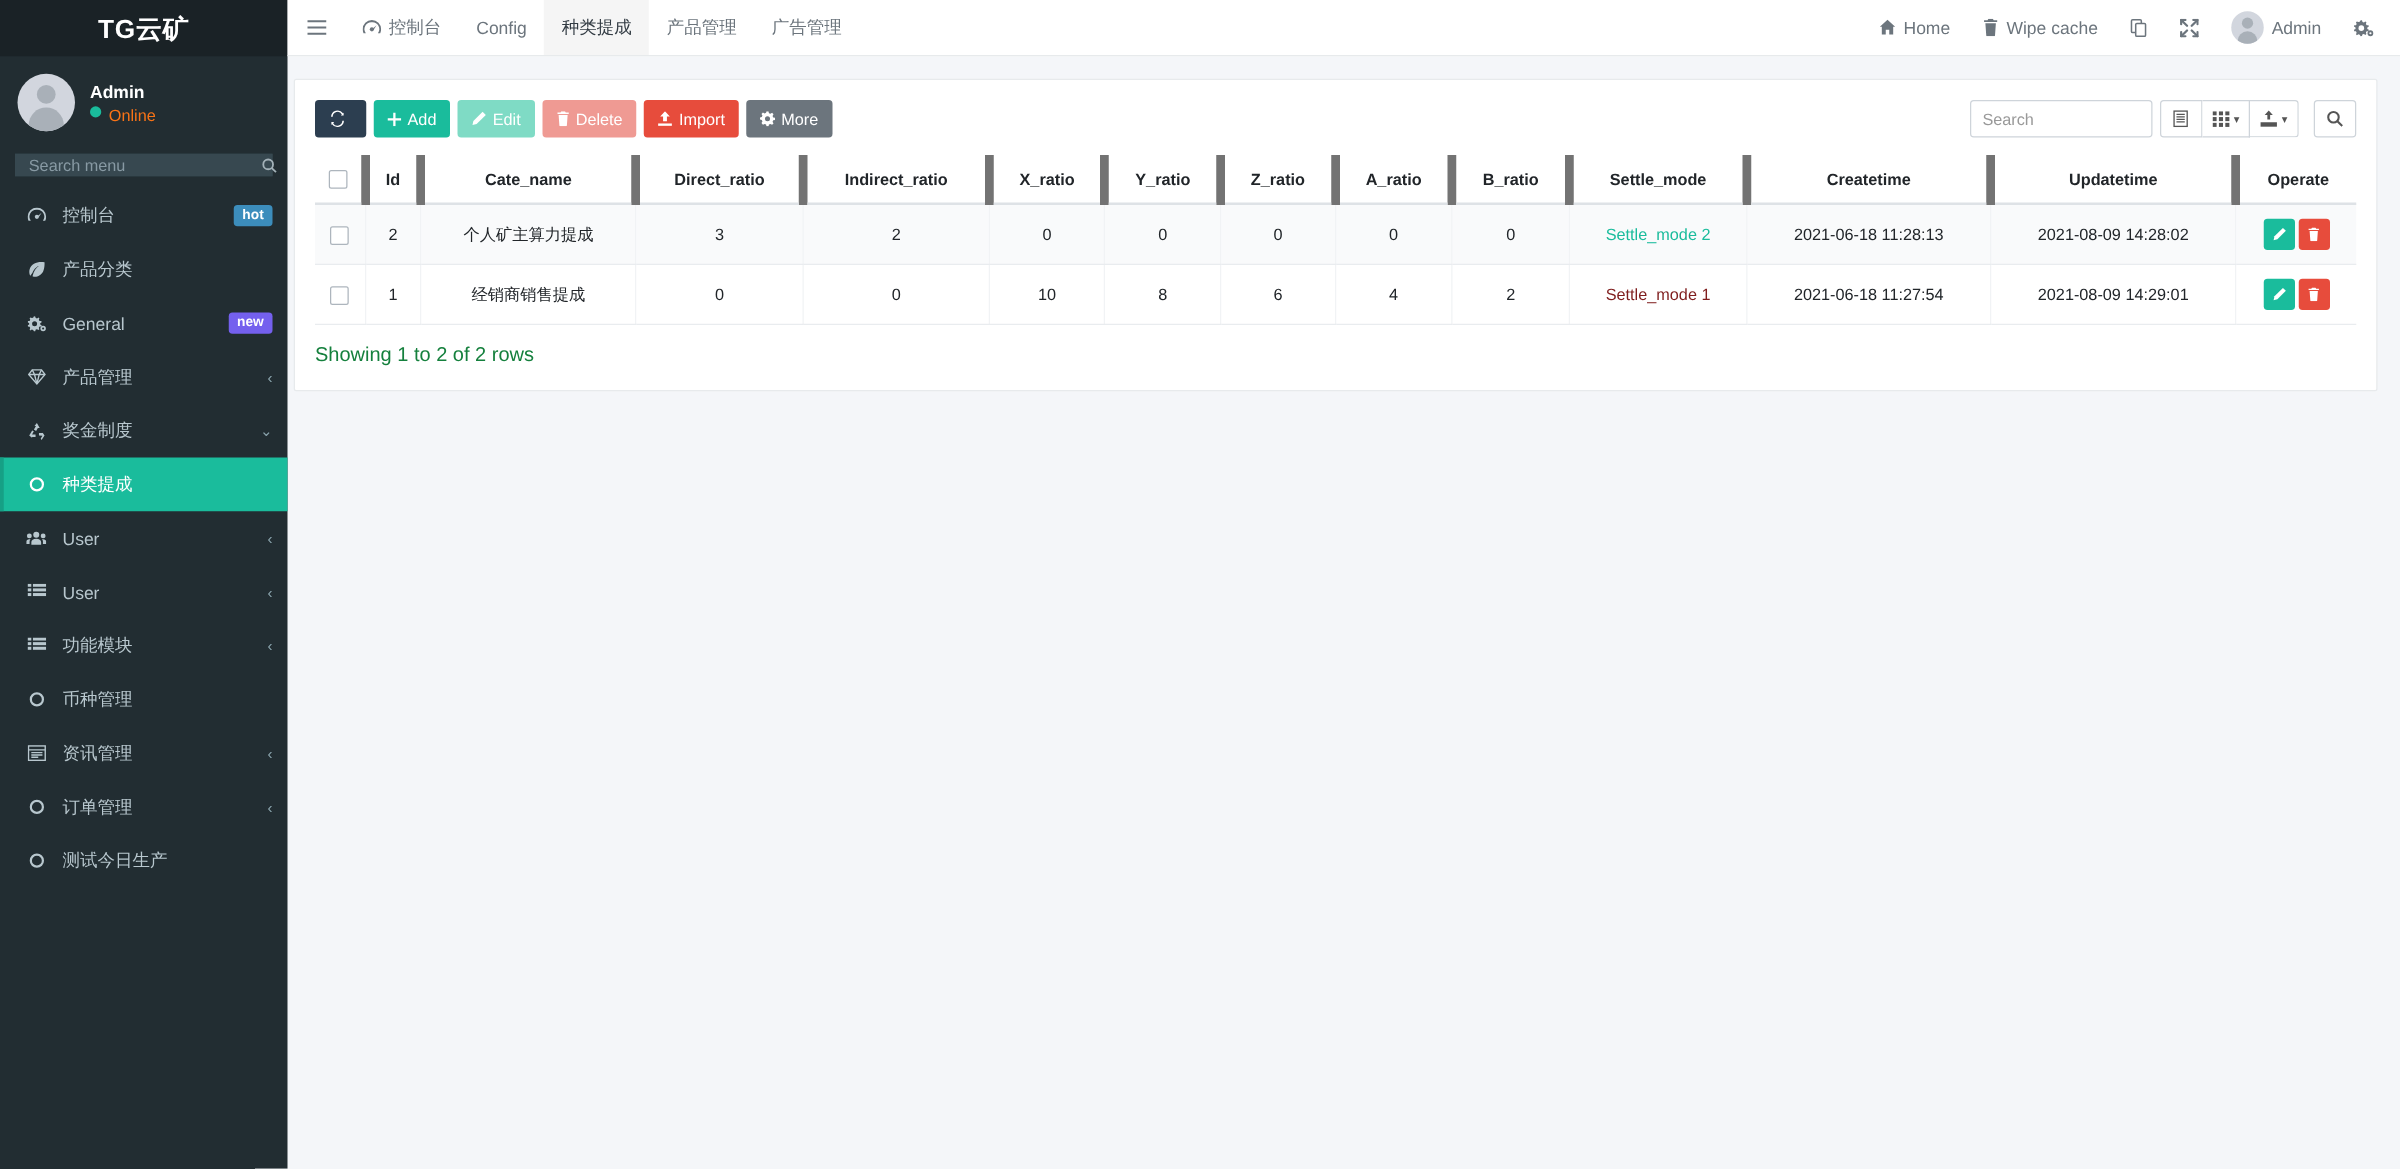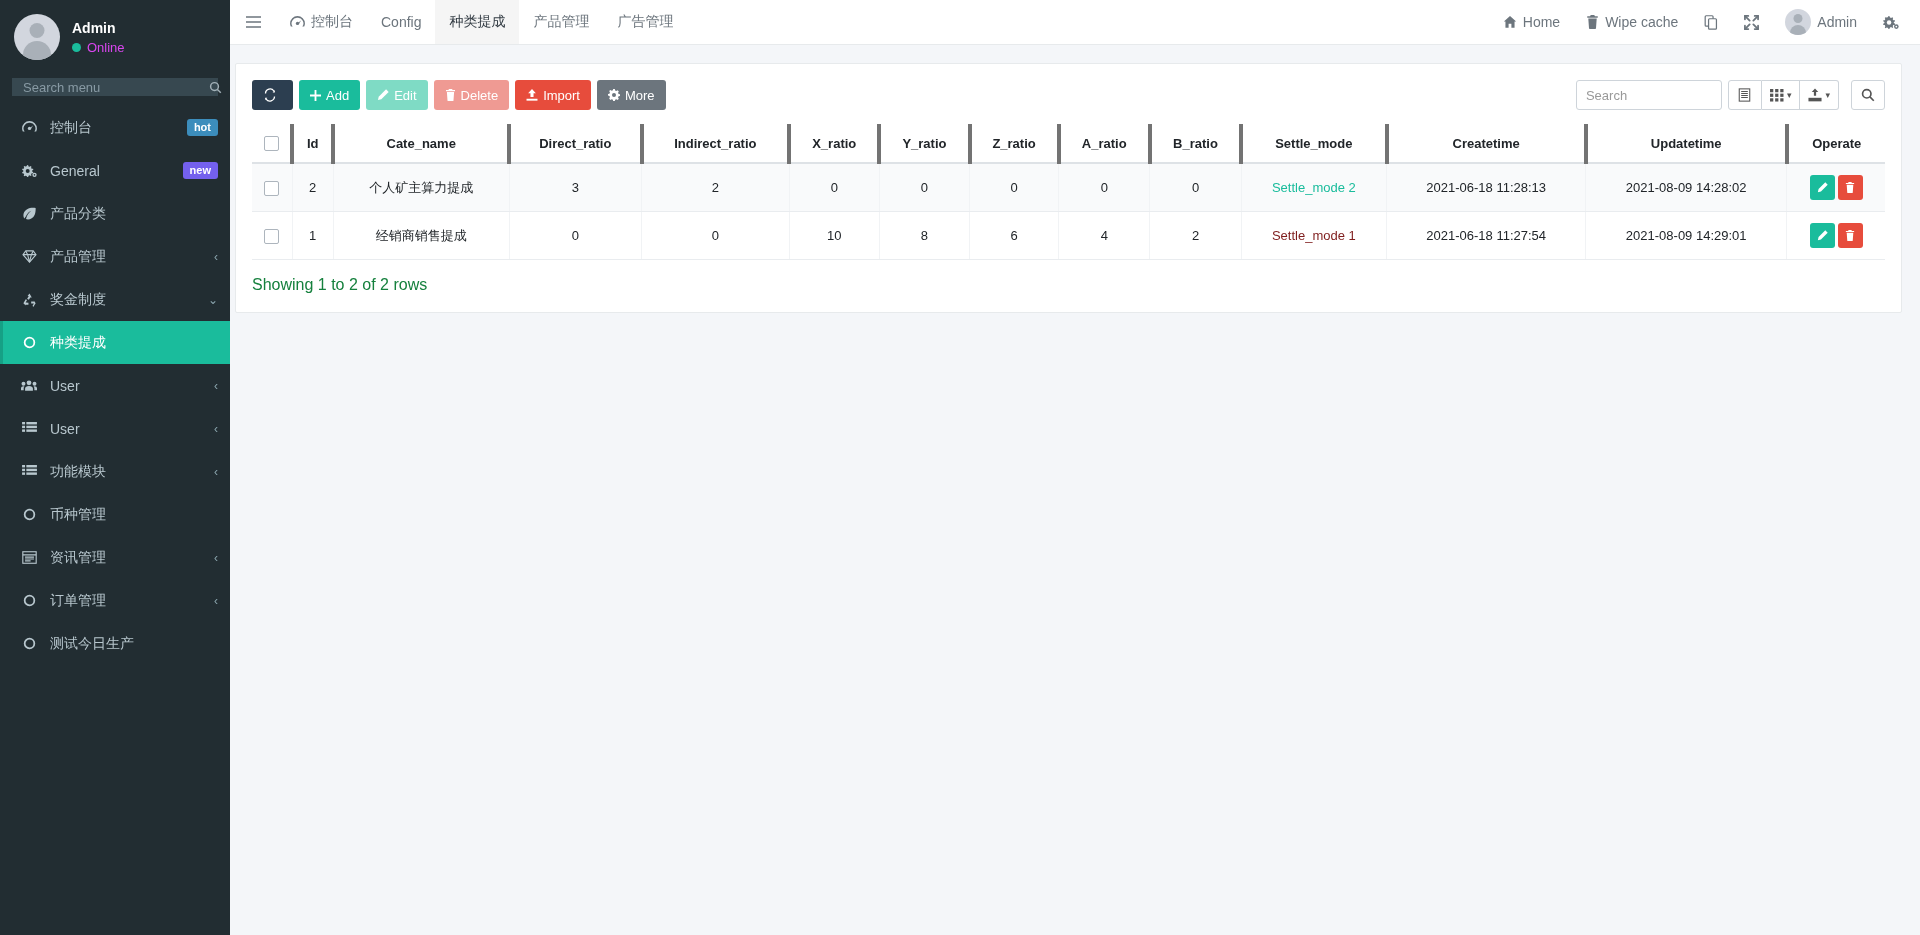--- a/index.html
+++ b/index.html
@@ -35,21 +35,21 @@
     width: 15px; height: 15px; border-radius: 50%;
     background: #a9b0b8; transform: translateX(-50%);
   }
   .avatar::after {
     content: ""; position: absolute; left: 50%; top: 27px;
     width: 28px; height: 20px; border-radius: 14px 14px 0 0;
     background: #a9b0b8; transform: translateX(-50%);
   }
   .user-info { display: flex; flex-direction: column; gap: 4px; }
   .user-name { color: #ffffff; font-size: 14px; font-weight: 700; }
-  .user-status { font-size: 13px; color: #d946ef; display: flex; align-items: center; gap: 6px; }
+  .user-status { font-size: 13px; color: #f97316; display: flex; align-items: flex-start; gap: 6px; }
   .dot { width: 9px; height: 9px; border-radius: 50%; background: #1abc9c; display: inline-block; }
 
   .search-box {
     margin: 4px 12px 10px 12px; height: 18px;
     background: #374850; border: 1px solid #374850;
     display: flex; align-items: center; position: relative;
   }
   .search-box input {
     flex: 1; background: transparent; border: 0; outline: none;
     color: #cdd6da; font-size: 13px; padding: 0 10px;
@@ -162,21 +162,21 @@
   }
   .icon-btn:first-child { border-radius: 3px 0 0 3px; }
   .icon-btn:last-child { border-radius: 0 3px 3px 0; }
   .icon-btn + .icon-btn { border-left: 0; }
   .icon-btn.solo { border-radius: 3px; margin-left: 6px; }
   .caret { font-size: 9px; }
 
   table.data { width: 100%; border-collapse: collapse; margin-top: 14px; }
   table.data th {
     font-size: 13px; color: #212529; font-weight: 700; text-align: center;
-    padding: 11px 6px; border-bottom: 2px solid #dee2e6; border-right: 4px solid #737373;
+    padding: 11px 6px; border-bottom: 2px solid #dee2e6; border-right: 7px solid #737373;
     white-space: nowrap;
   }
   table.data th:last-child, table.data td:last-child { border-right: 0; }
   table.data td {
     font-size: 13px; color: #212529; text-align: center;
     padding: 11px 6px; border-bottom: 1px solid #e9ecef; border-right: 1px solid #f1f3f5;
     white-space: nowrap;
   }
   table.data tbody tr:nth-child(odd) { background: #f9fafb; }
   .chk {
@@ -194,20 +194,23 @@
   .showing { margin-top: 16px; font-size: 16px; color: #15803d; }
   svg { display: block; }
 </style>
 </head>
 <body>
 
 <div class="app">
 
   <aside class="sidebar">
 
+    <div class="brand">
+      <span>TG云矿</span>
+    </div>
 
     <div class="user-panel">
       <div class="avatar"></div>
       <div class="user-info">
         <span class="user-name">Admin</span>
         <span class="user-status">
           <i class="dot"></i>
           <span>Online</span>
         </span>
       </div>
@@ -230,37 +233,37 @@
               <path d="M8 0a8 8 0 0 0-8 8 7.9 7.9 0 0 0 .8 3.4h2A5.9 5.9 0 0 1 8 2a5.9 5.9 0 0 1 5.2 9.4h2A7.9 7.9 0 0 0 16 8a8 8 0 0 0-8-8z"></path>
               <circle cx="8" cy="8" r="1.8"></circle>
               <path d="M8.6 7.6 12 4.6l-2.4 3.7z"></path>
             </svg>
           </span>
           <span class="mi-label">控制台</span>
           <span class="badge hot">hot</span>
         </li>
         <li class="menu-item">
           <span class="mi-icon">
+            <svg width="15" height="14" viewBox="0 0 16 16" fill="currentColor">
+              <path d="M15 1C9 0 3 2 1.4 7.2c-1 3.3.6 6 .6 6L4 10.6S5.6 6 10 4.2C7.4 6.2 5 9 4 13.8c3 1.4 8-0.4 9.8-4.6C15.4 5.6 15 1 15 1z"></path>
+            </svg>
+          </span>
+          <span class="mi-label">产品分类</span>
+        </li>
+        <li class="menu-item">
+          <span class="mi-icon">
             <svg width="15" height="14" viewBox="0 0 18 16" fill="currentColor">
               <path d="M6.2 0.8 7.4 1 7.9 2.5 9.2 2.9 10.4 2 11.4 2.8 10.9 4.3 11.7 5.4 13.3 5.4 13.6 6.6 12.2 7.4 12.2 8.7 13.6 9.5 13.3 10.7 11.7 10.7 10.9 11.8 11.4 13.3 10.4 14.1 9.2 13.2 7.9 13.6 7.4 15.1 6.2 15.3 5.4 13.9 4.1 13.6 2.9 14.4 2 13.6 2.6 12.1 2 10.9 0.4 10.7 0.2 9.5 1.6 8.7 1.6 7.4 0.2 6.6 0.4 5.4 2 5.4 2.6 4.2 2 2.8 2.9 2 4.1 2.5 5.4 2.2Z"></path>
               <circle cx="6.8" cy="8" r="2.4" fill="#222d32"></circle>
               <circle cx="15" cy="12.6" r="2.6"></circle>
               <circle cx="15" cy="12.6" r="1" fill="#222d32"></circle>
             </svg>
           </span>
           <span class="mi-label">General</span>
           <span class="badge new">new</span>
-        </li>
-        <li class="menu-item">
-          <span class="mi-icon">
-            <svg width="15" height="14" viewBox="0 0 16 16" fill="currentColor">
-              <path d="M15 1C9 0 3 2 1.4 7.2c-1 3.3.6 6 .6 6L4 10.6S5.6 6 10 4.2C7.4 6.2 5 9 4 13.8c3 1.4 8-0.4 9.8-4.6C15.4 5.6 15 1 15 1z"></path>
-            </svg>
-          </span>
-          <span class="mi-label">产品分类</span>
         </li>
         <li class="menu-item">
           <span class="mi-icon">
             <svg width="15" height="13" viewBox="0 0 16 14" fill="none" stroke="currentColor" stroke-width="1.2">
               <path d="M4 1h8l3 4-7 8-7-8z"></path>
               <path d="M1 5h14M4 1 6 5 8 13M12 1 10 5 8 13"></path>
             </svg>
           </span>
           <span class="mi-label">产品管理</span>
           <span class="chev">‹</span>

